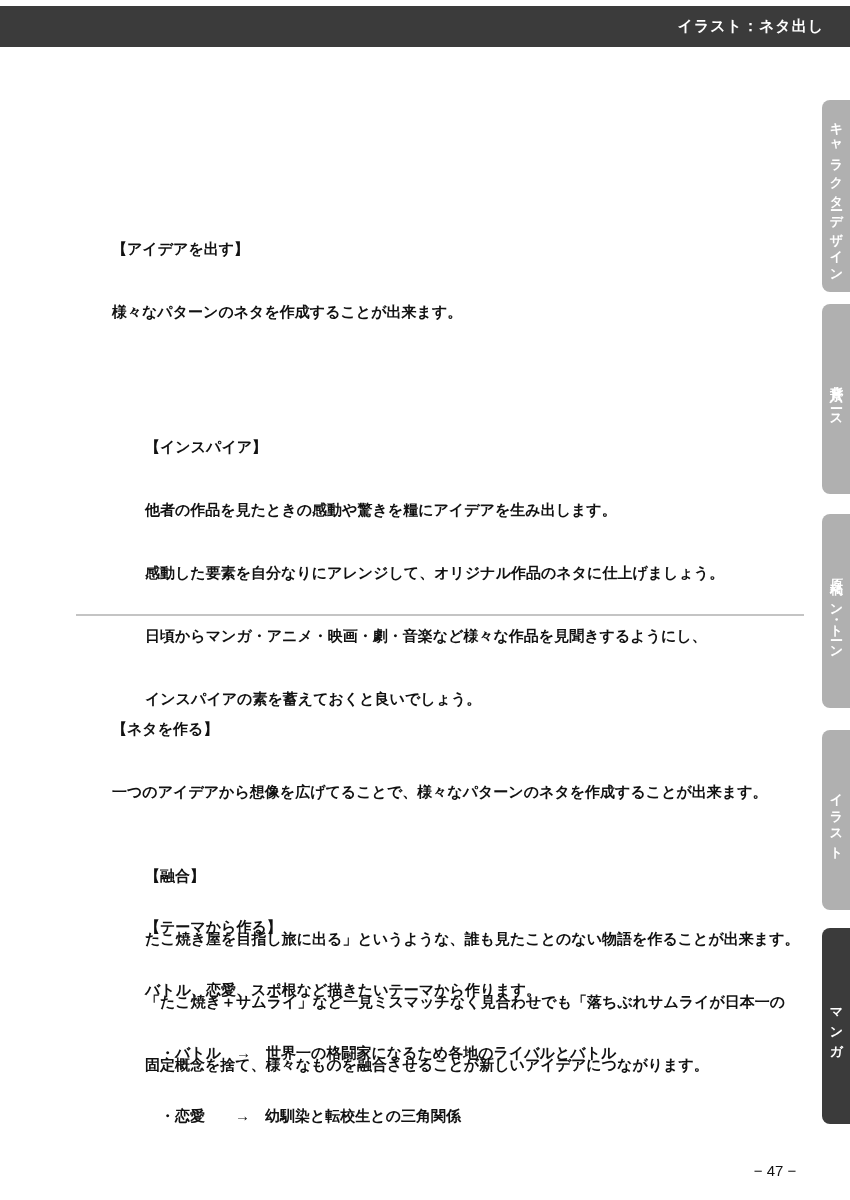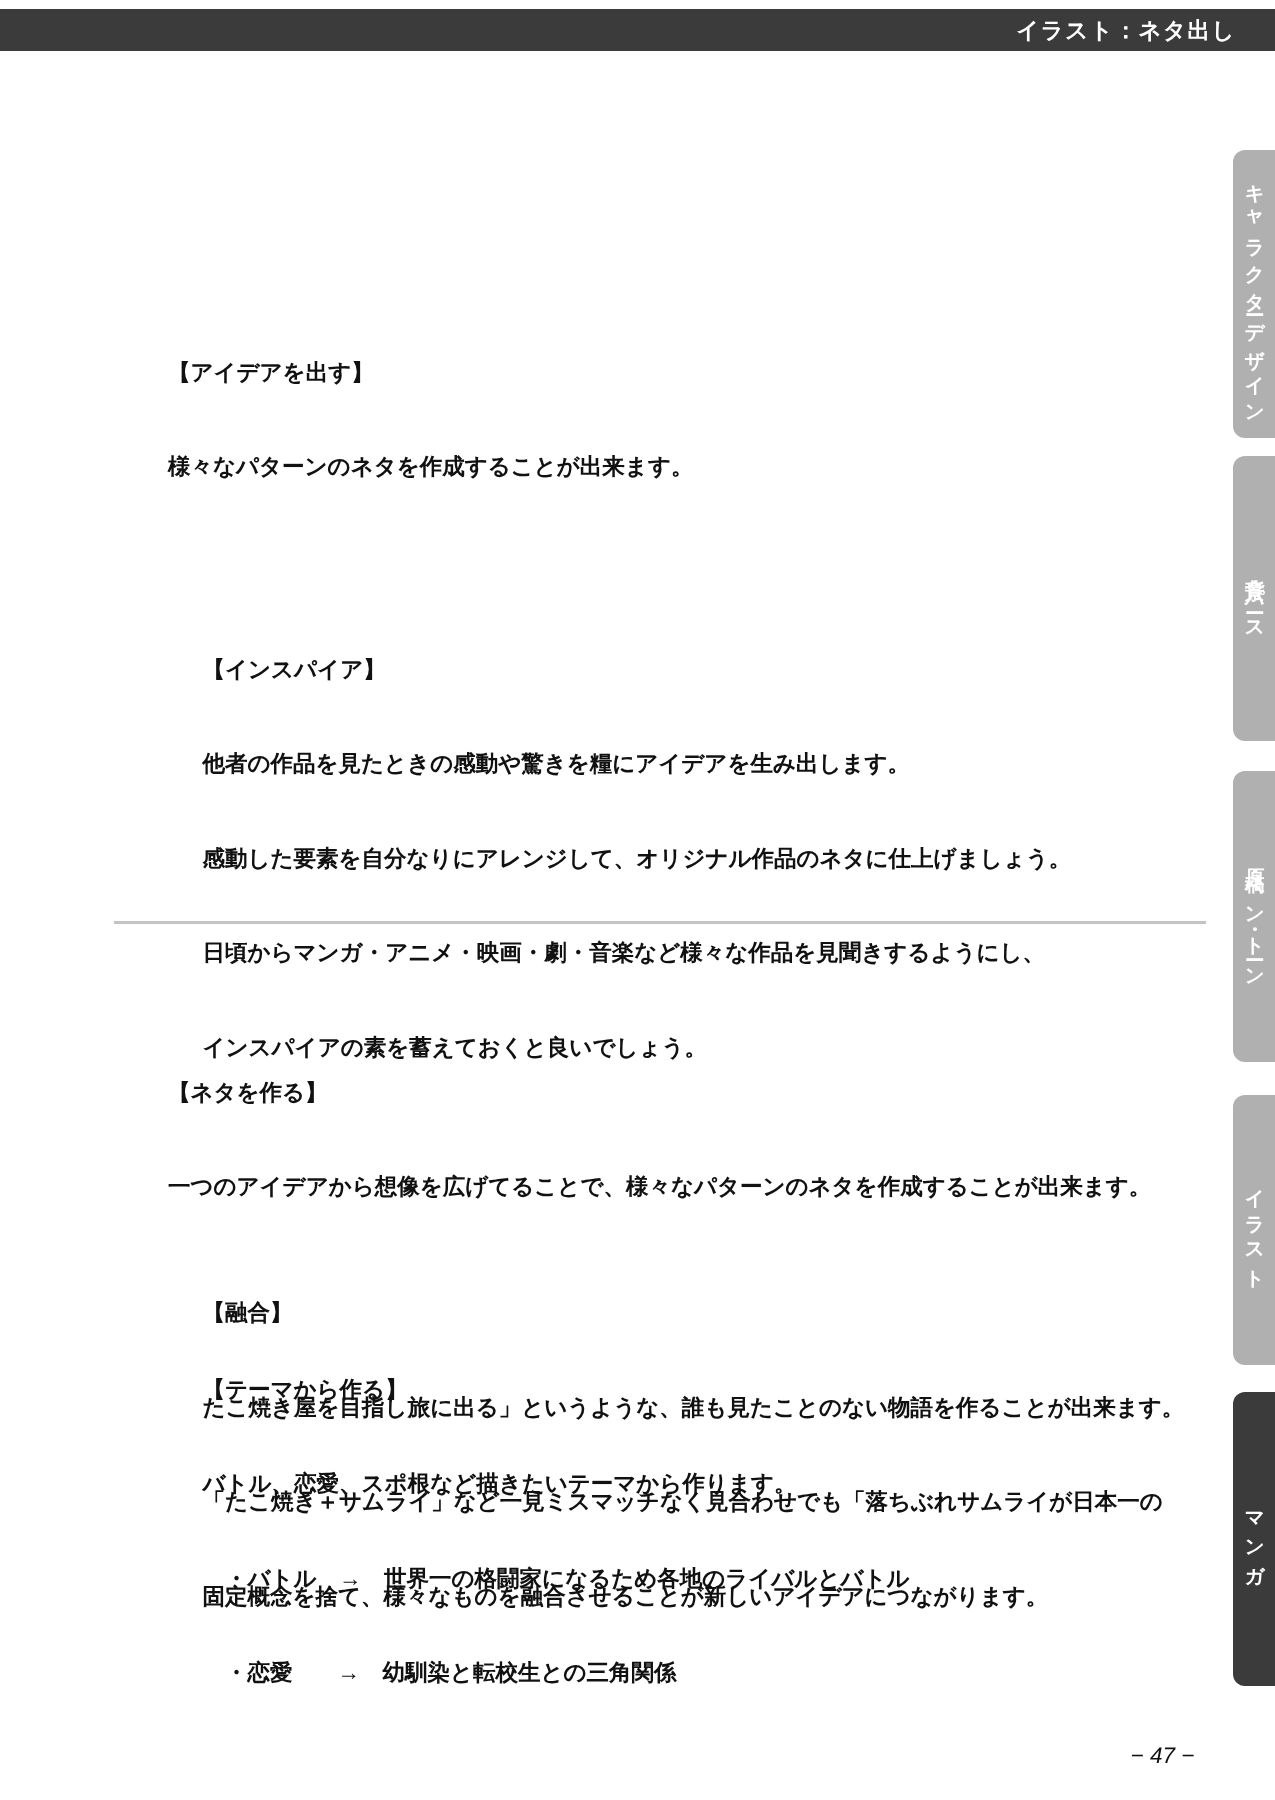--- a/index.html
+++ b/index.html
@@ -14,21 +14,21 @@
     height: 1200px;
     background: #ffffff;
     overflow: hidden;
   }
   
   .header-bar {
     position: absolute;
     top: 6px;
     left: 0;
     width: 850px;
-    height: 28px;
+    height: 41px;
     background: #3b3b3b;
     display: flex;
     align-items: center;
     justify-content: flex-end;
     box-sizing: border-box;
     padding-right: 26px;
   }
   .header-bar .title {
     color: #ffffff;
     font-size: 15px;
@@ -70,41 +70,40 @@
     width: 700px;
     color: #111111;
     font-size: 15px;
     font-weight: bold;
     line-height: 21px;
     white-space: pre;
   }
   .block-1 { top: 196px; }
   .block-2 { top: 676px; }
   .content-block .line { white-space: pre; }
-  .subsection { margin-top: 9px; margin-left: 23px; }
+  .subsection { margin-top: 9px; margin-left: 33px; }
   
   .divider {
     position: absolute;
     top: 614px;
     left: 76px;
     width: 728px;
     height: 2px;
     background: #c4c4c4;
   }
   
   .page-number {
     position: absolute;
     top: 1162px;
     left: 720px;
     width: 110px;
     text-align: center;
     color: #111111;
     font-size: 15px;
     white-space: pre;
-    font-style: italic;
   }
 </style>
 </head>
 <body>
 
 <div id="page">
 
   <div class="header-bar">
     <span class="title">イラスト：ネタ出し</span>
   </div>

